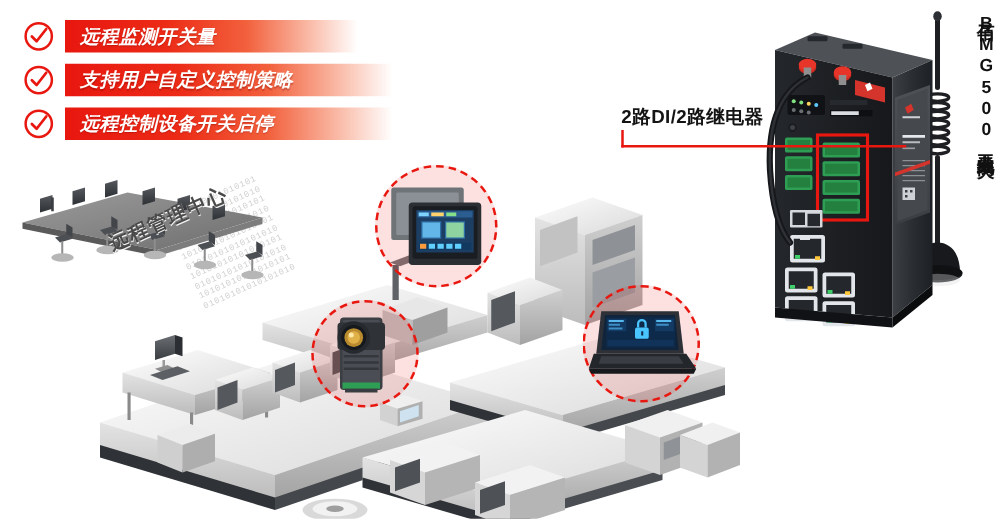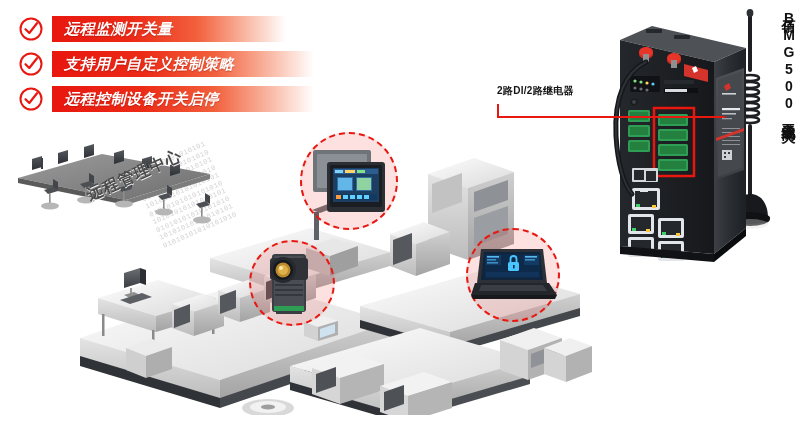--- a/index.html
+++ b/index.html
@@ -22,21 +22,21 @@
     white-space:nowrap;
     text-shadow:0 1px 1px rgba(120,0,0,.35);
     background:linear-gradient(90deg,#e8170f 0%,#ec2a16 34%,#f2603c 62%,#f9b49f 82%,rgba(255,255,255,0) 100%);
   }
   .badge-bar.w1{width:196px;}
   .badge-bar.w2{width:224px;}
   .badge-bar.w3{width:224px;}
 
   
   .callout{position:absolute;left:497px;top:84px;z-index:45;
-    font-size:10px;font-weight:700;color:#141414;white-space:nowrap;letter-spacing:.3px;}
+    font-size:15px;font-weight:700;color:#141414;white-space:nowrap;letter-spacing:.3px;}
   .lead-line{position:absolute;z-index:44;background:#e8170f;}
   #lead-v{left:497px;top:104px;width:2px;height:14px;}
   #lead-h{left:497px;top:116px;height:2px;width:228px;}
 
   
   .vert-name{
     position:absolute;right:2px;top:8px;z-index:46;
     writing-mode:vertical-rl;text-orientation:upright;
     font-size:14px;font-weight:700;color:#111;letter-spacing:1px;height:190px;
   }

